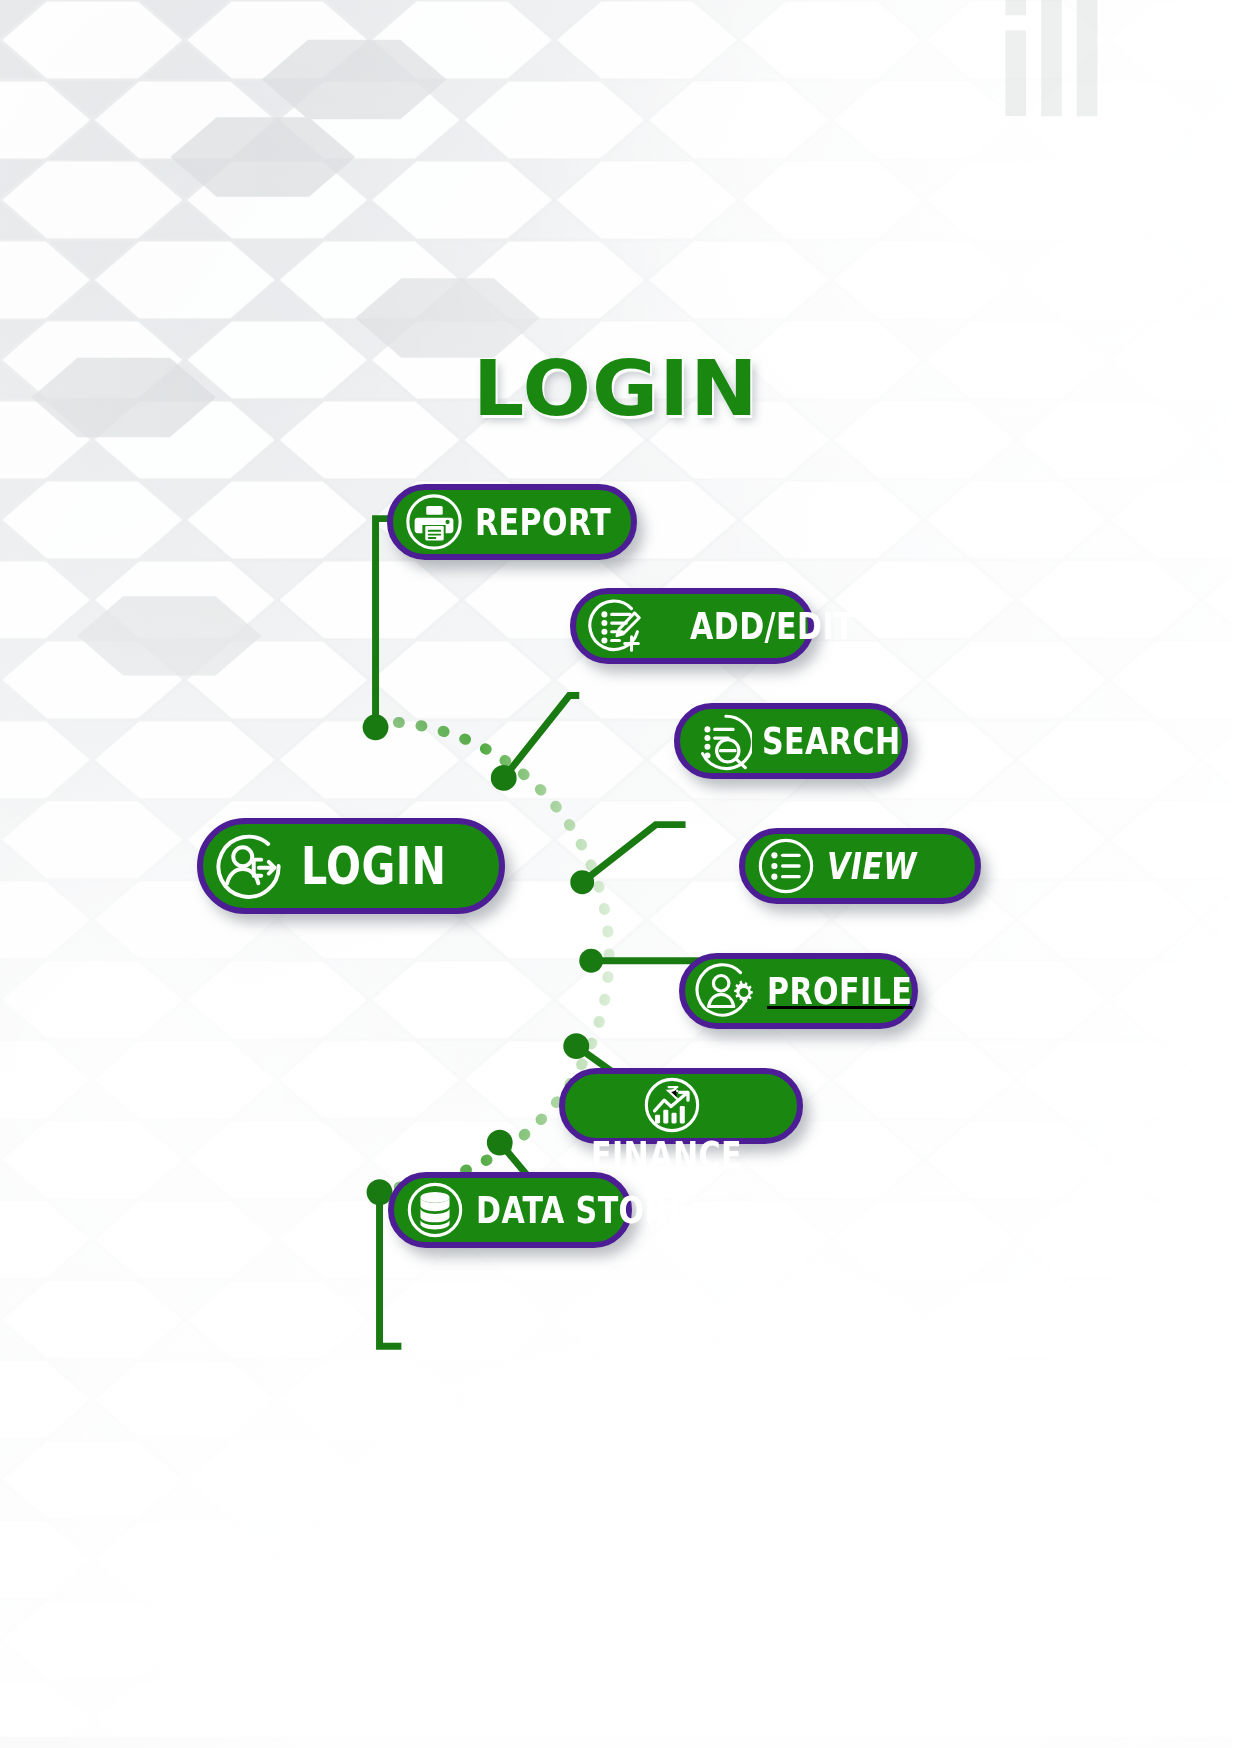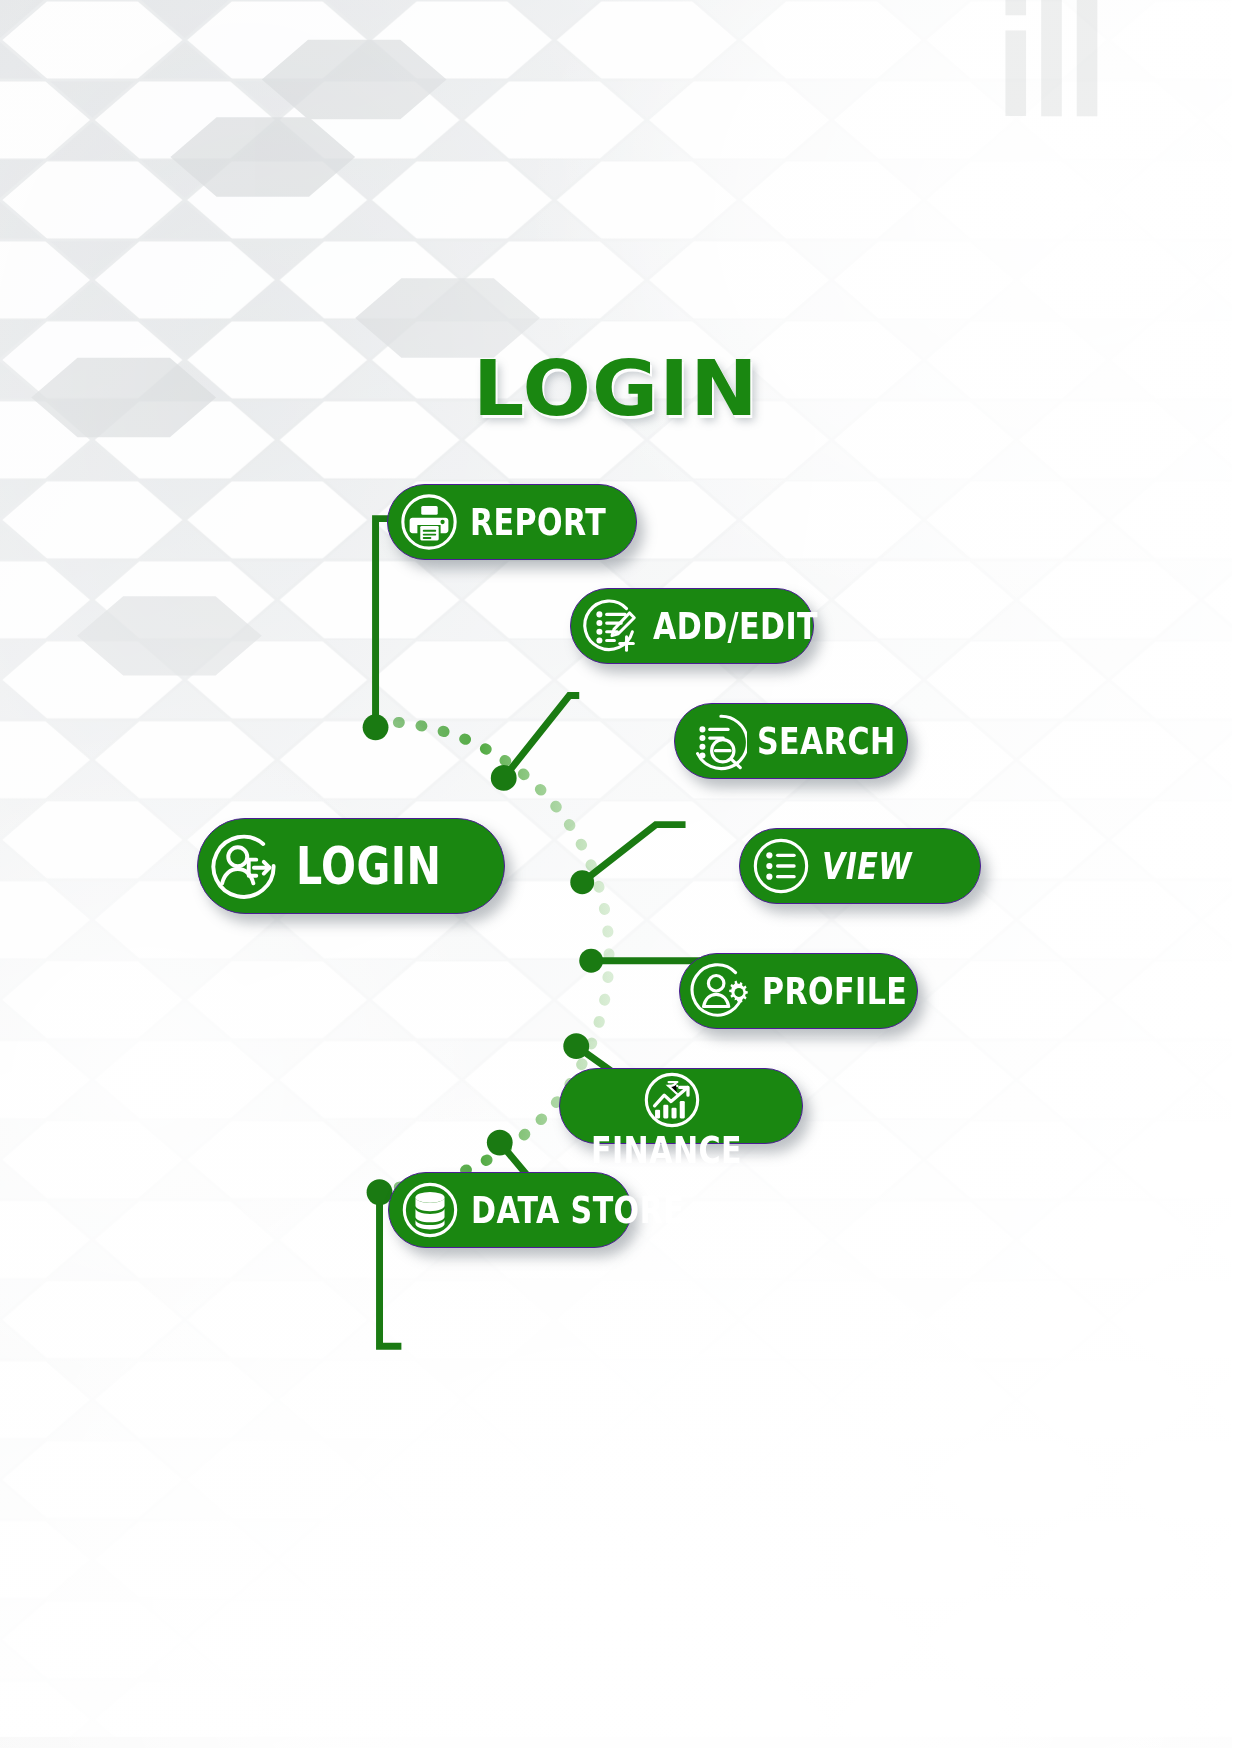--- a/index.html
+++ b/index.html
@@ -78,21 +78,21 @@
       4px 6px 8px rgba(120,130,140,0.42);
   }
 
   
   .node {
     position: absolute;
     z-index: 4;
     display: flex;
     align-items: center;
     background: #1a8711;
-    border: 1px solid #4c1d95;
+    border: 6px solid #4c1d95;
     border-radius: 999px;
     box-sizing: border-box;
     box-shadow: 7px 9px 13px rgba(90,100,110,0.40);
     padding: 0 18px 0 10px;
     white-space: nowrap;
   }
   .node .ico {
     flex: 0 0 auto;
     width: 62px;
     height: 62px;
@@ -115,24 +115,24 @@
     left: 197px;
     top: 818px;
     width: 308px;
     height: 96px;
     padding: 0 22px 0 12px;
   }
   #node-login .ico { width: 74px; height: 74px; margin-right: 12px; }
   #node-login .lbl { font-size: 52px; }
 
   #node-report    { left: 387px;  top: 484px;  width: 250px; height: 76px; }
-  #node-addedit   { left: 570px;  top: 588px;  width: 244px; height: 76px; }
+  #node-addedit   { left: 570px;  top: 588px;  width: 244px; height: 76px; gap: 32px; }
   #node-search    { left: 674px;  top: 703px;  width: 234px; height: 76px; align-items: center; }
   #node-view      { left: 739px;  top: 828px;  width: 242px; height: 76px; font-style: italic; }
-  #node-profile   { left: 679px;  top: 953px;  width: 239px; height: 76px; }
+  #node-profile   { left: 679px;  top: 953px;  width: 239px; height: 76px; text-decoration: underline; }
   #node-finance   { left: 559px;  top: 1068px; width: 244px; height: 76px; flex-direction: column; }
   #node-datastore { left: 388px;  top: 1172px; width: 244px; height: 76px; }
 </style>
 </head>
 <body>
 
 <div id="stage">
 
   <svg id="bg-hex" viewBox="0 0 1240 1748" preserveAspectRatio="xMidYMid slice">
     <defs>

